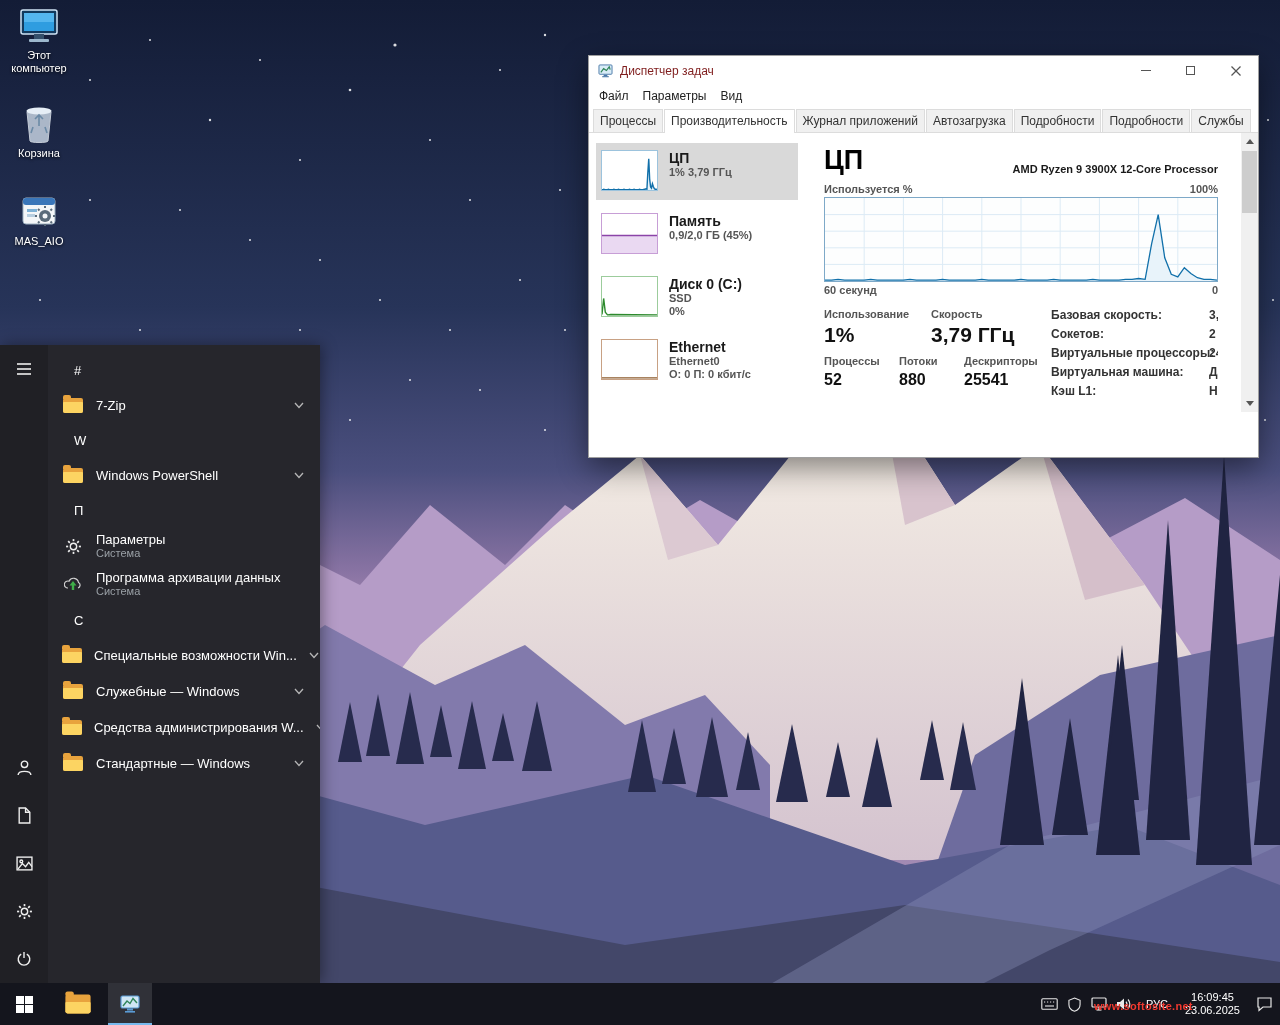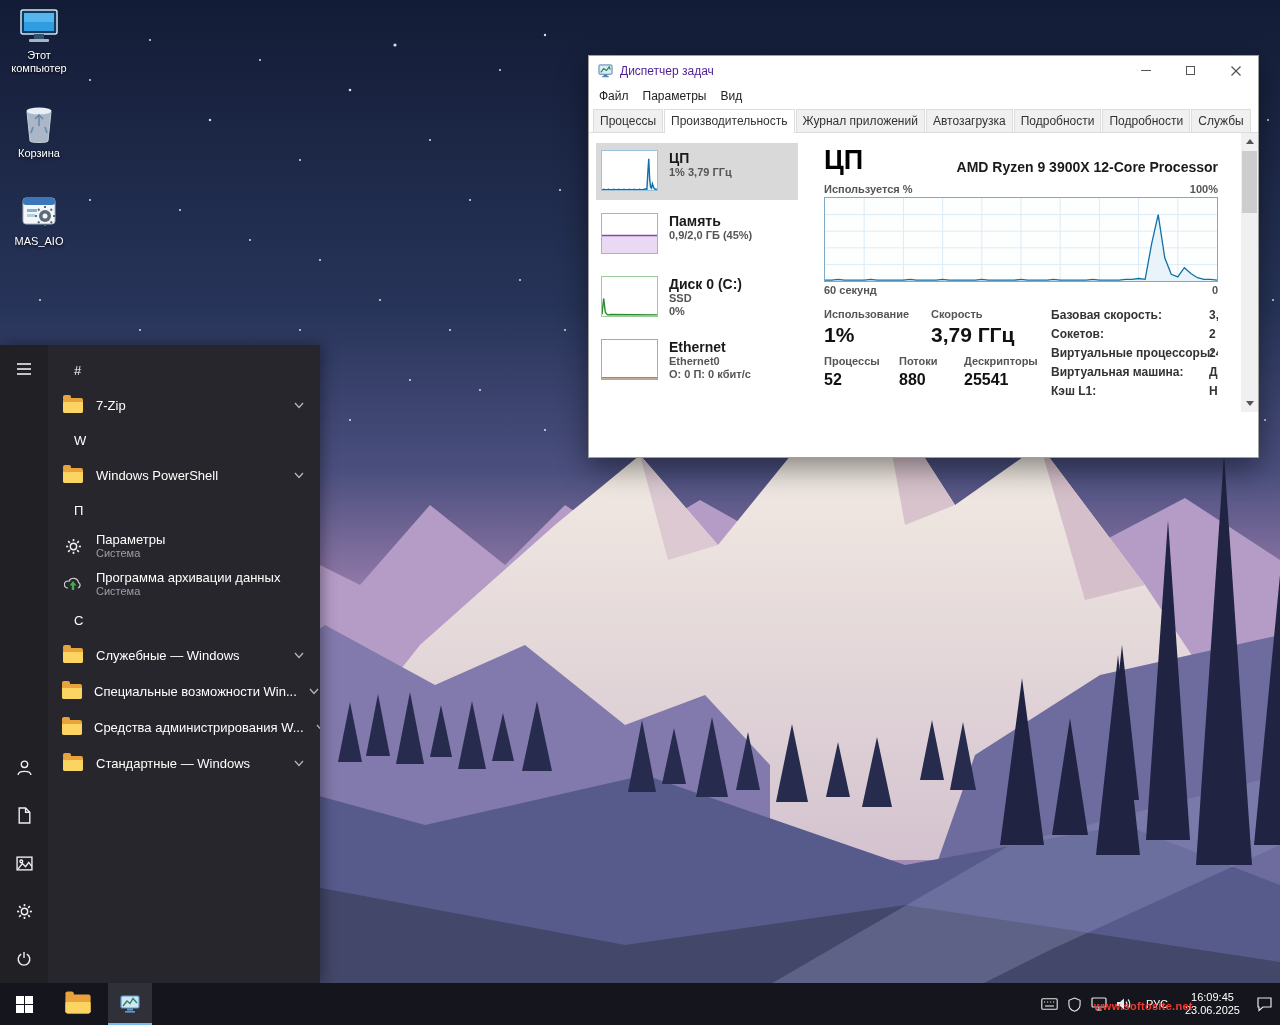--- a/index.html
+++ b/index.html
@@ -26,21 +26,21 @@
   .sm-label{font-size:13px;white-space:nowrap;}
   .sm-sub{font-size:11px;color:#9aa0a6;line-height:13px;}
   .sm-chev{margin-left:auto;margin-right:16px;opacity:.85;display:flex;}
   .folder-ico{width:20px;height:15px;background:#e8a33d;border-radius:2px;position:relative;}
   .folder-ico::before{content:"";position:absolute;top:-3px;left:0;width:8px;height:4px;background:#e8a33d;border-radius:2px 2px 0 0;}
   .folder-ico::after{content:"";position:absolute;left:0;right:0;bottom:0;height:11px;background:#fcd462;border-radius:1px 1px 2px 2px;}
 
   
   .tm{position:absolute;left:588px;top:55px;width:671px;height:403px;background:#fff;border:1px solid #9f9f9f;
       box-shadow:0 10px 28px rgba(0,0,0,.45);z-index:5;color:#222;}
-  .tm-title{height:29px;display:flex;align-items:center;padding-left:9px;font-size:12px;color:#4c1d95;}
+  .tm-title{height:29px;display:flex;align-items:center;padding-left:9px;font-size:12px;color:#7f1d1d;}
   .tm-title .t{margin-left:7px;}
   .tm-winbtns{margin-left:auto;display:flex;height:100%;}
   .tm-wb{width:45px;display:flex;align-items:center;justify-content:center;color:#555;}
   .mini-bar{display:block;width:10px;height:1px;background:#555;}
   .max-box{display:block;width:9px;height:9px;border:1px solid #555;}
   .tm-menu{height:21px;display:flex;align-items:center;padding-left:3px;font-size:12px;color:#222;}
   .tm-menu span{padding:2px 7px;}
   .tm-tabs{height:27px;display:flex;align-items:flex-end;padding-left:4px;border-bottom:1px solid #dcdcdc;}
   .tm-tab{font-size:12px;padding:4px 6px;border:1px solid #dcdcdc;border-bottom:none;background:#f0f0f0;margin-right:1px;white-space:nowrap;color:#333;}
   .tm-tab.active{background:#fff;margin-bottom:-1px;padding-bottom:5px;}
@@ -49,21 +49,21 @@
   .side-item{height:57px;display:flex;align-items:flex-start;padding:7px 0 0 5px;margin-bottom:6px;}
   .side-item.sel{background:#d9d9d9;}
   .side-g{width:57px;height:41px;border:1px solid;background:#fff;flex:none;}
   .side-g svg{display:block;width:100%;height:100%;}
   .side-tx{margin-left:11px;line-height:16px;overflow:hidden;}
   .side-title{font-size:14px;color:#1a1a1a;white-space:nowrap;}
   .side-sub{font-size:11px;color:#555;line-height:13px;white-space:nowrap;}
   .tm-main{position:absolute;left:235px;top:12px;width:394px;}
   .cpu-head{display:flex;align-items:flex-end;}
   .cpu-big{font-size:27px;color:#000;line-height:30px;}
-  .cpu-proc{margin-left:auto;font-size:14px;color:#1a1a1a;}
+  .cpu-proc{margin-left:auto;font-size:11px;color:#1a1a1a;}
   .g-top,.g-bot{display:flex;justify-content:space-between;font-size:11px;color:#555;}
   .g-top{margin-top:8px;}
   .g-box{height:85px;border:1px solid #7ea9c8;margin-top:2px;position:relative;background:#fdfefe;}
   .g-box svg{position:absolute;inset:0;width:100%;height:100%;}
   .g-bot{margin-top:2px;}
   .statwrap{display:flex;margin-top:12px;}
   .stats{width:225px;flex:none;}
   .srow{display:flex;margin-bottom:8px;}
   .stat .sl{font-size:11px;color:#555;}
   .stat .sv{font-size:21px;color:#111;margin-top:3px;}
@@ -546,33 +546,33 @@
       </div>
 
       <div class="sm-header">
           <span>С</span>
         </div>
 
       <div class="sm-row">
         <span class="sm-ico">
             <i class="folder-ico"></i>
           </span>
-        <span class="sm-label">Служебные — Windows</span>
+        <span class="sm-label">Специальные возможности Win...</span>
         <span class="sm-chev">
             <svg width="10" height="7" viewBox="0 0 10 7">
               <polyline points="1,1 5,5.5 9,1" fill="none" stroke="#cfcfcf" stroke-width="1.3"></polyline>
             </svg>
           </span>
       </div>
 
       <div class="sm-row">
         <span class="sm-ico">
             <i class="folder-ico"></i>
           </span>
-        <span class="sm-label">Специальные возможности Win...</span>
+        <span class="sm-label">Служебные — Windows</span>
         <span class="sm-chev">
             <svg width="10" height="7" viewBox="0 0 10 7">
               <polyline points="1,1 5,5.5 9,1" fill="none" stroke="#cfcfcf" stroke-width="1.3"></polyline>
             </svg>
           </span>
       </div>
 
       <div class="sm-row">
         <span class="sm-ico">
             <i class="folder-ico"></i>

